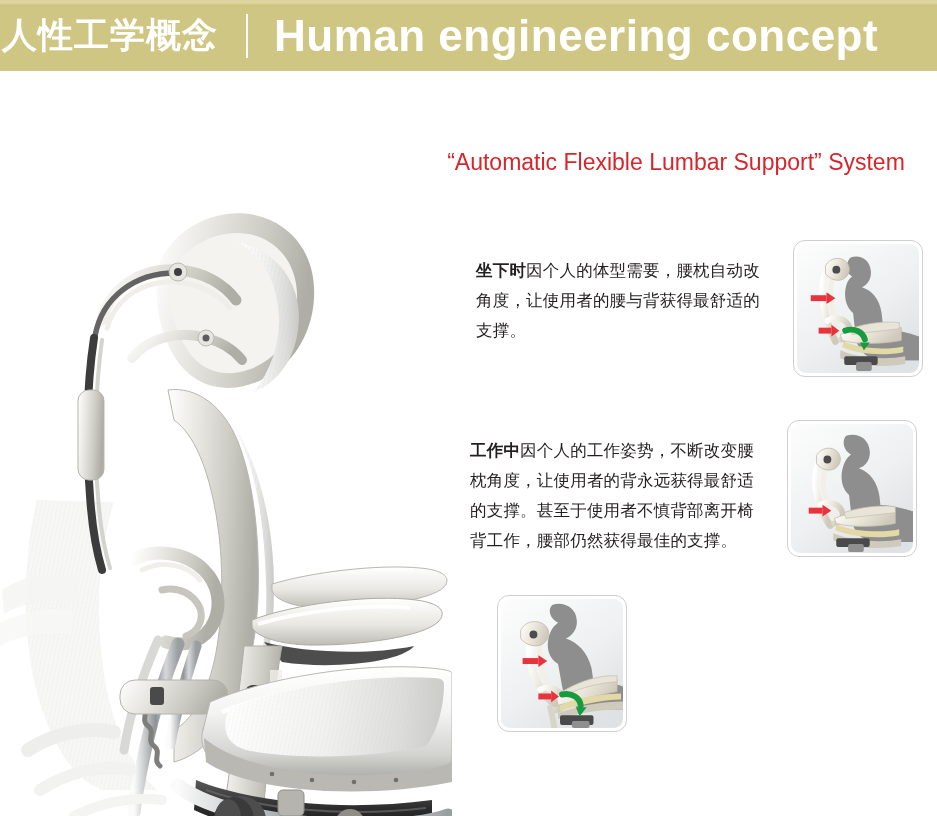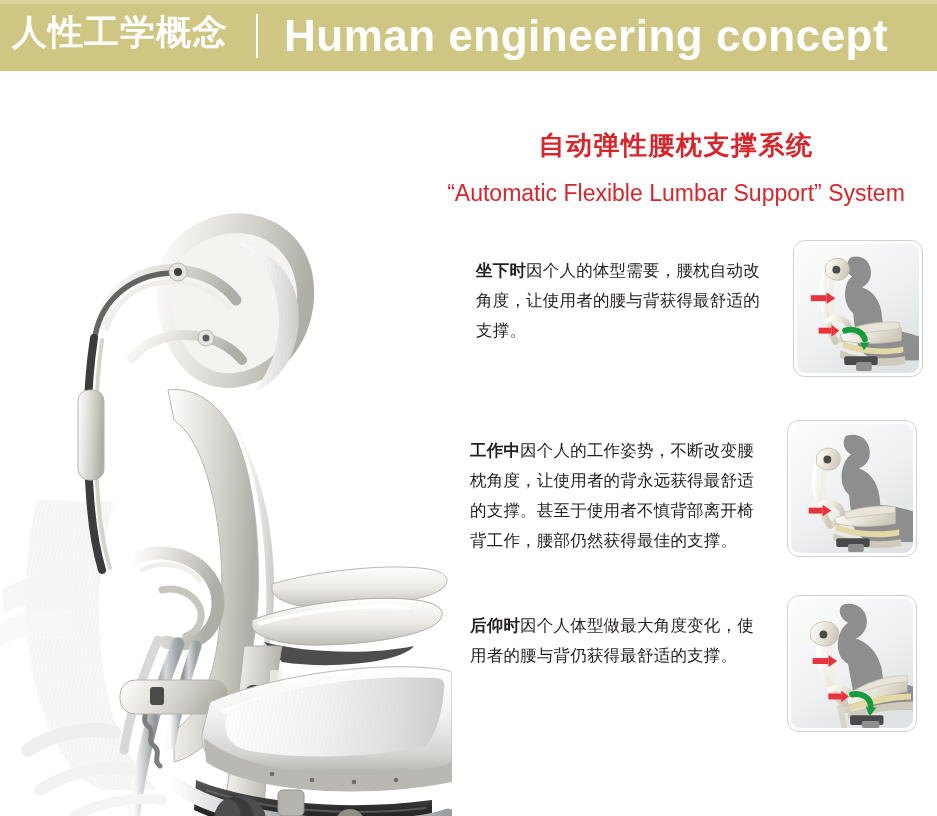--- a/index.html
+++ b/index.html
@@ -37,24 +37,24 @@
     left: 0; top: 0;
     width: 937px;
     height: 4px;
     background: #dcd49c;
   }
   .banner-cn {
     color: #ffffff;
     font-size: 35px;
     font-weight: bold;
     letter-spacing: 1px;
-    margin-left: 12px;
+    margin-left: 2px;
     line-height: 1;
     white-space: nowrap;
-    font-family: Liberation Mono, monospace;
+    font-family: Liberation Serif, serif;
   }
   .banner-divider {
     width: 2px;
     height: 44px;
     background: #ffffff;
     margin: 0 26px 0 28px;
     flex: 0 0 auto;
   }
   .banner-en {
     color: #ffffff;
@@ -317,21 +317,20 @@
 
       <path d="M20 500 C 40 486 72 480 96 486 L 96 512 C 68 508 42 512 22 524 Z" fill="#f4f4f3" opacity="0.85"></path>
       <path d="M6 540 C 30 524 62 516 90 520 L 90 544 C 58 540 28 548 8 562 Z" fill="#f7f7f6" opacity="0.8"></path>
       <path d="M46 660 C 70 644 104 636 132 642" fill="none" stroke="#eeeeed" stroke-width="14" stroke-linecap="round"></path>
       <path d="M58 700 C 86 682 120 674 148 680" fill="none" stroke="#f2f2f1" stroke-width="12" stroke-linecap="round"></path>
       <path d="M92 726 C 120 712 152 706 180 710" fill="none" stroke="#f4f4f3" stroke-width="10" stroke-linecap="round"></path>
     </svg>
   </div>
 
   <div class="content">
-    <div class="title-cn">自动弹性腰枕支撑系统</div>
     <div class="title-en">“Automatic Flexible Lumbar Support” System</div>
   </div>
 
   <div class="features">
 
     <div class="feature-row r1">
       <div class="feature-text">
         <b>坐下时</b><span>因个人的体型需要，腰枕自动改角度，让使用者的腰与背获得最舒适的支撑。</span>
       </div>
       <div class="thumb-wrap">
@@ -449,23 +448,20 @@
             <g>
               <rect x="18" y="85" width="14" height="6" fill="#e8323c"></rect>
               <path d="M32 82 L 41 88 L 32 94 Z" fill="#e8323c"></path>
             </g>
           </svg>
         </div>
       </div>
     </div>
 
     <div class="feature-row r3">
-      <div class="feature-text">
-        <b>后仰时</b><span>因个人体型做最大角度变化，使用者的腰与背仍获得最舒适的支撑。</span>
-      </div>
       <div class="thumb-wrap">
         <div class="thumb-inner">
           <svg width="100%" height="100%" viewBox="0 0 124 131" xmlns="http://www.w3.org/2000/svg" aria-hidden="true">
             <defs>
               <linearGradient id="bg3" x1="0" y1="0" x2="0.7" y2="1">
                 <stop offset="0%" stop-color="#fdfdfd"></stop>
                 <stop offset="60%" stop-color="#eef0f1"></stop>
                 <stop offset="100%" stop-color="#dfe2e4"></stop>
               </linearGradient>
               <linearGradient id="ch3" x1="0" y1="0" x2="1" y2="0.3">

